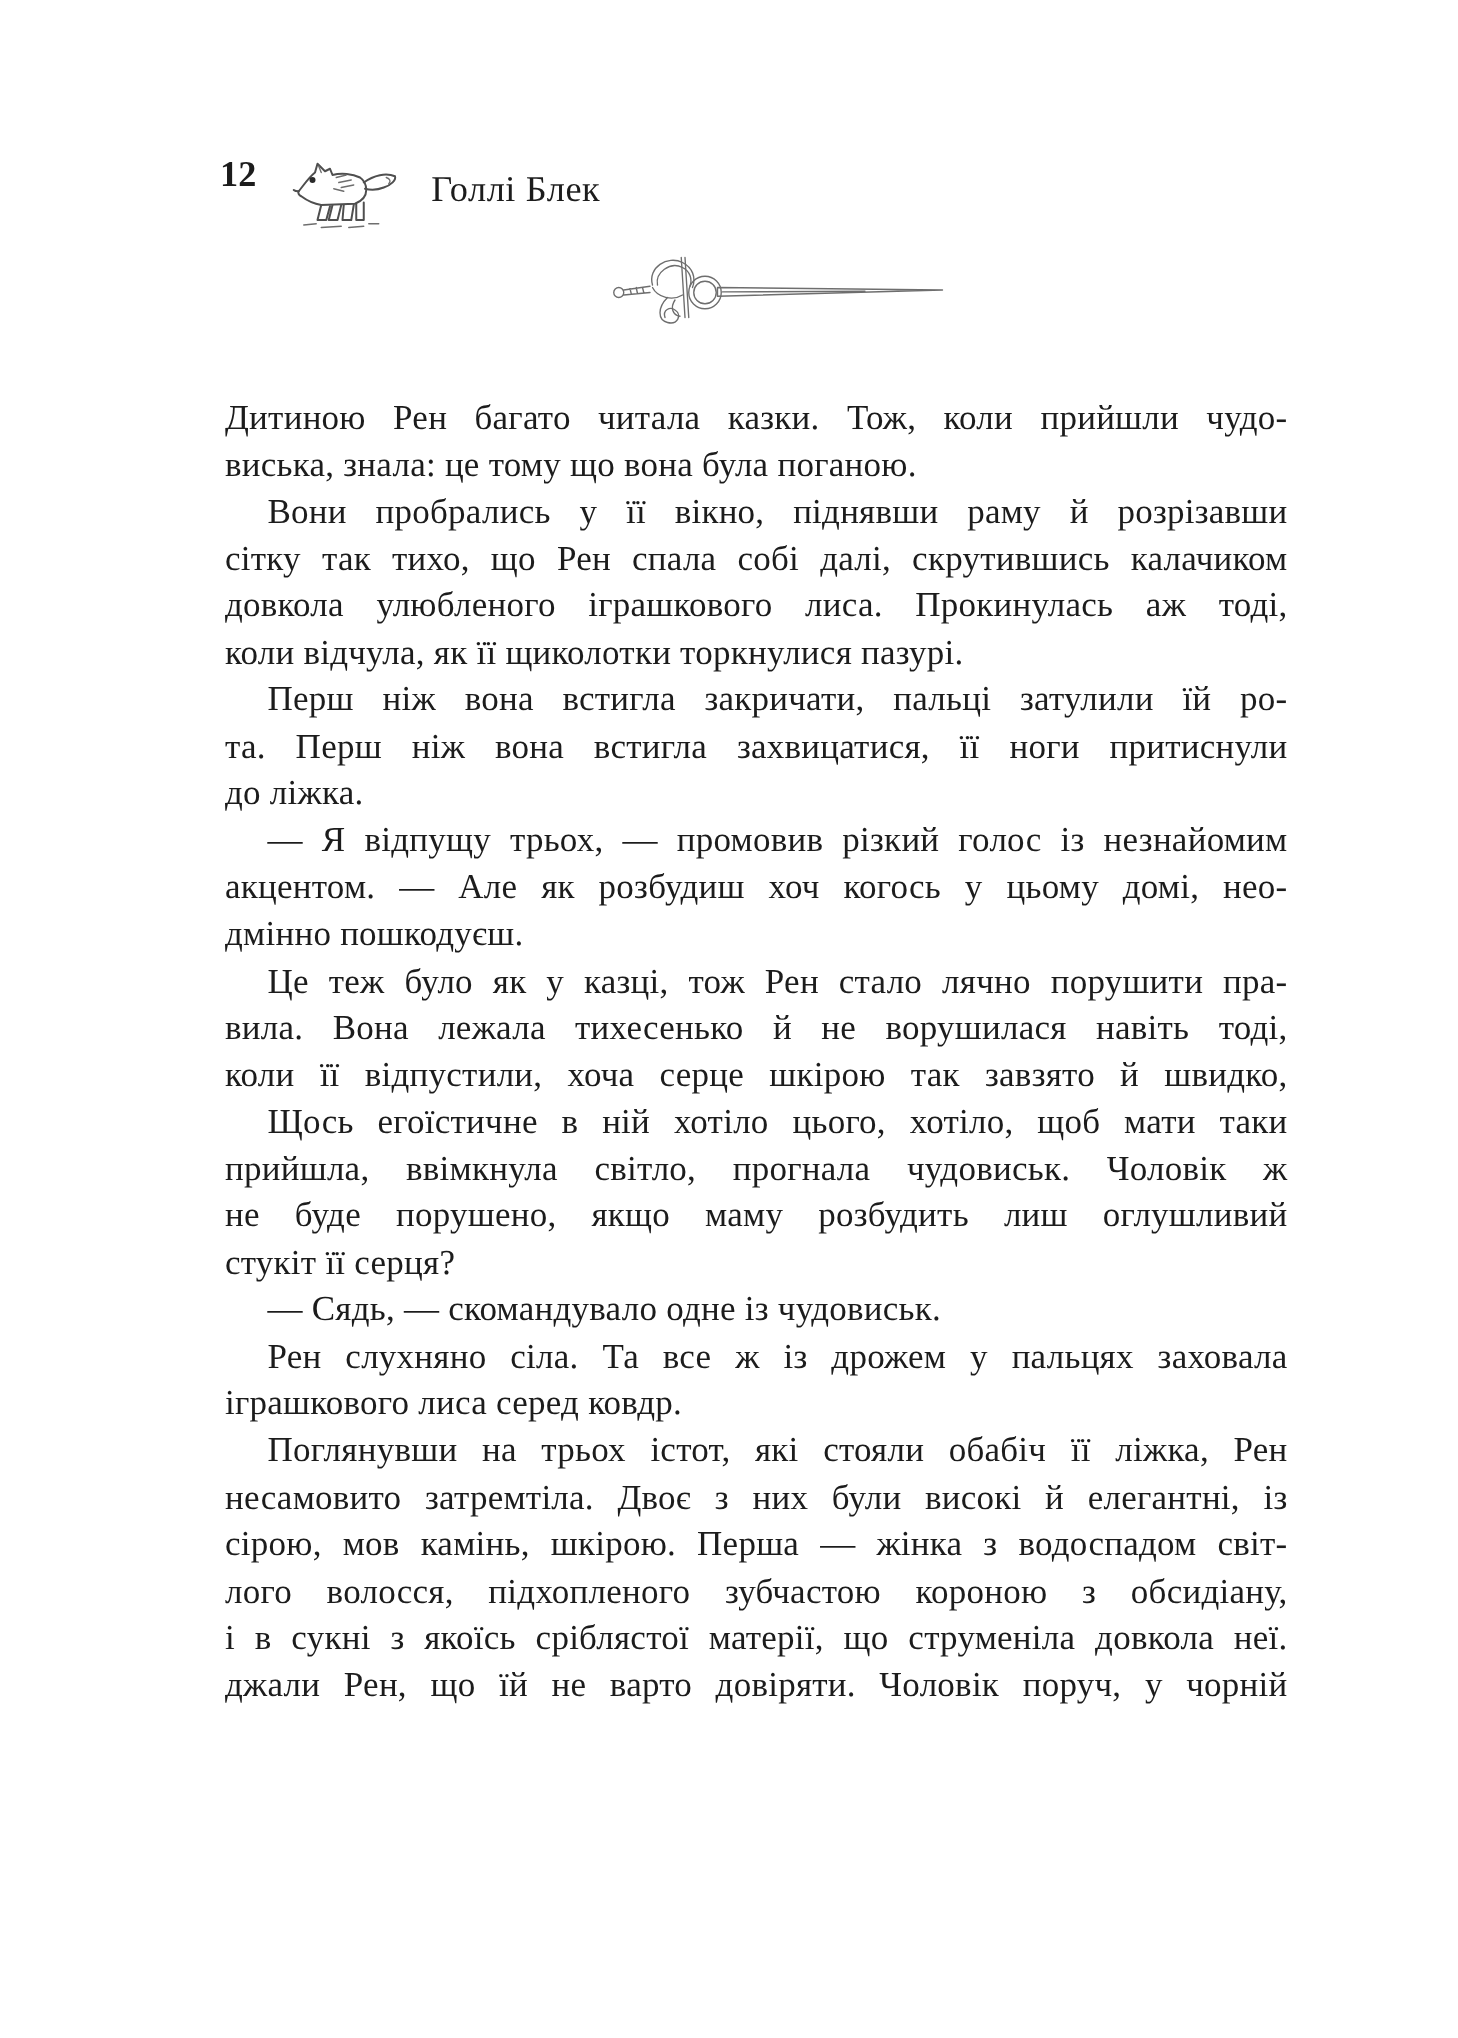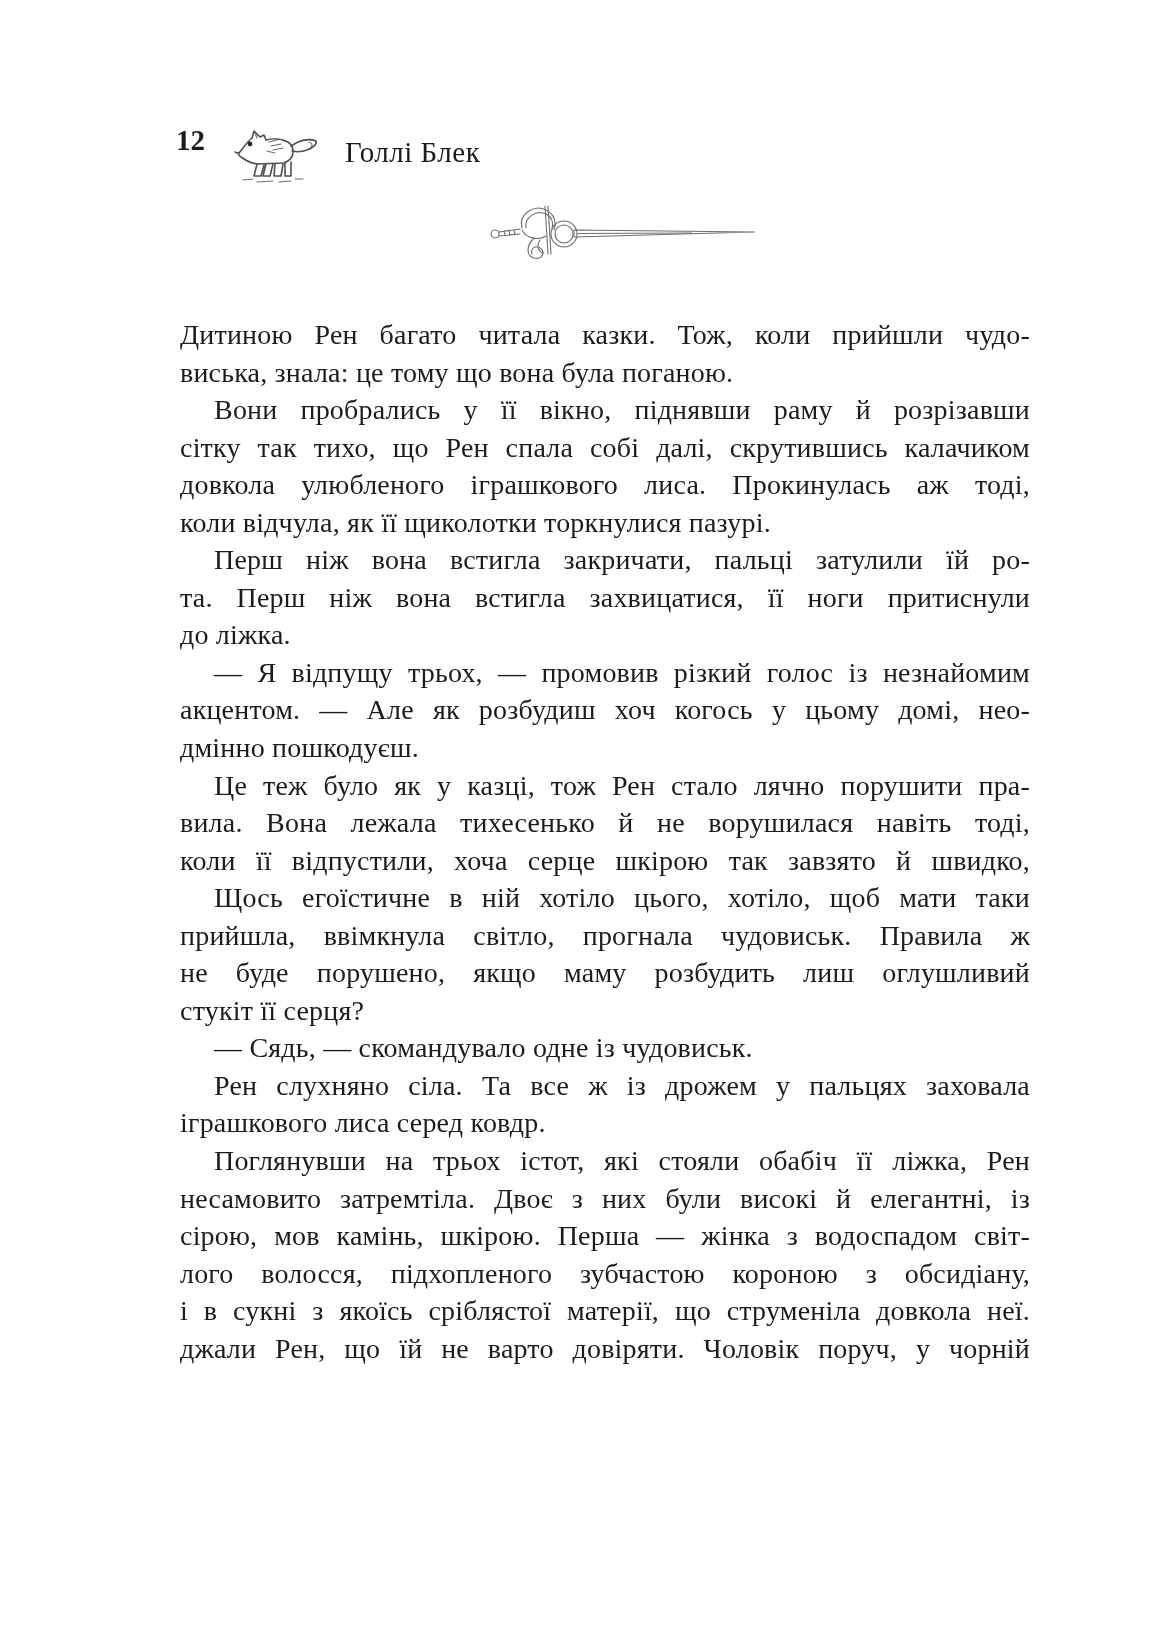--- a/index.html
+++ b/index.html
@@ -150,21 +150,21 @@
         <div class="line">акцентом. — Але як розбудиш хоч когось у цьому домі, нео-</div>
         <div class="line last">дмінно пошкодуєш.</div>
       </div>
       <div class="paragraph">
         <div class="line indent">Це теж було як у казці, тож Рен стало лячно порушити пра-</div>
         <div class="line">вила. Вона лежала тихесенько й не ворушилася навіть тоді,</div>
         <div class="line">коли її відпустили, хоча серце шкірою так завзято й швидко,</div>
       </div>
       <div class="paragraph">
         <div class="line indent">Щось егоїстичне в ній хотіло цього, хотіло, щоб мати таки</div>
-        <div class="line">прийшла, ввімкнула світло, прогнала чудовиськ. Правила ж</div>
+        <div class="line">прийшла, ввімкнула світло, прогнала чудовиськ. Чоловік ж</div>
         <div class="line">не буде порушено, якщо маму розбудить лиш оглушливий</div>
         <div class="line last">стукіт її серця?</div>
       </div>
       <div class="paragraph">
         <div class="line last indent">— Сядь, — скомандувало одне із чудовиськ.</div>
       </div>
       <div class="paragraph">
         <div class="line indent">Рен слухняно сіла. Та все ж із дрожем у пальцях заховала</div>
         <div class="line last">іграшкового лиса серед ковдр.</div>
       </div>

